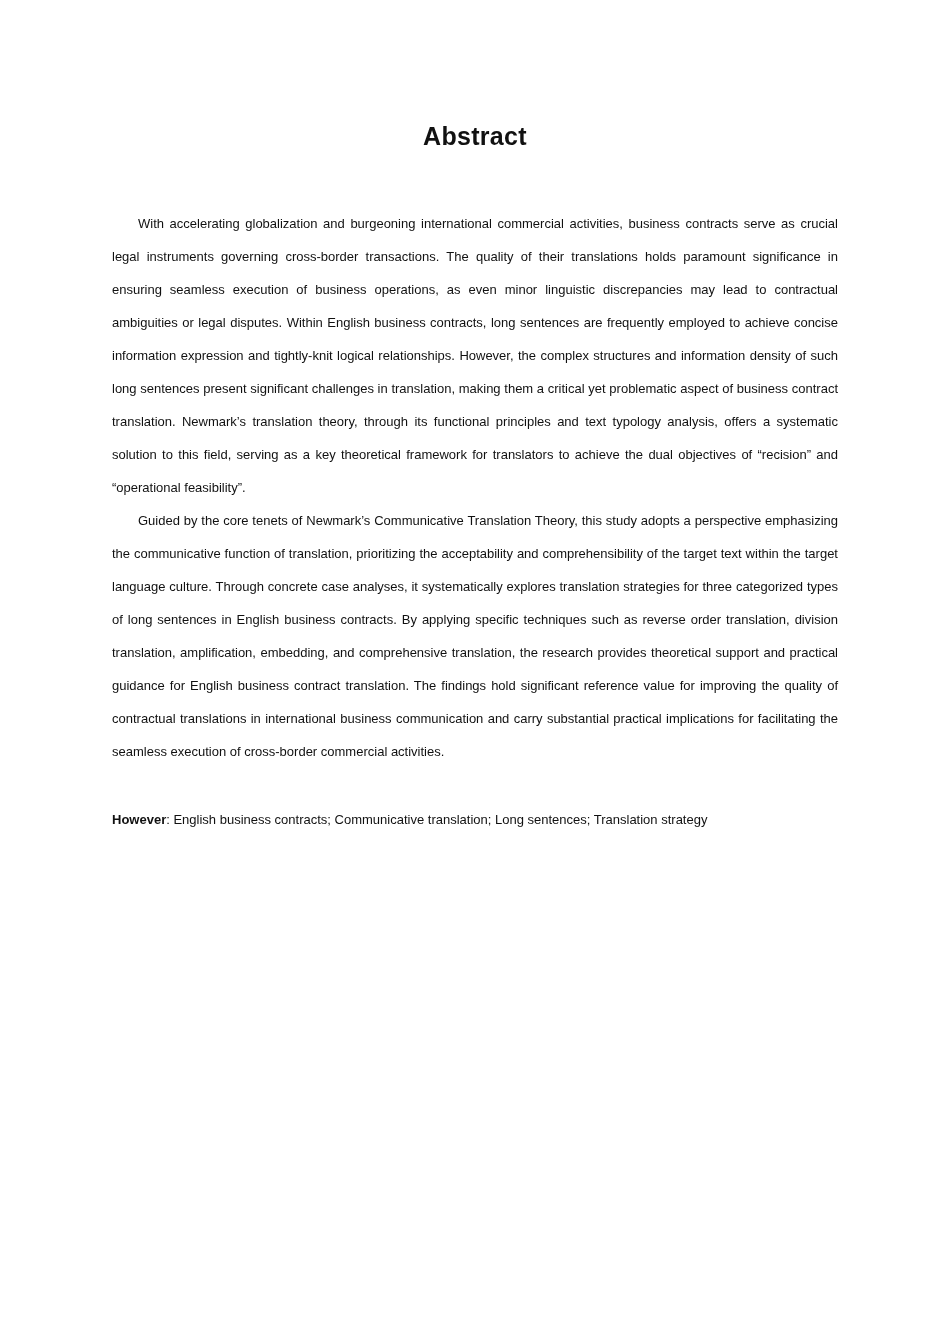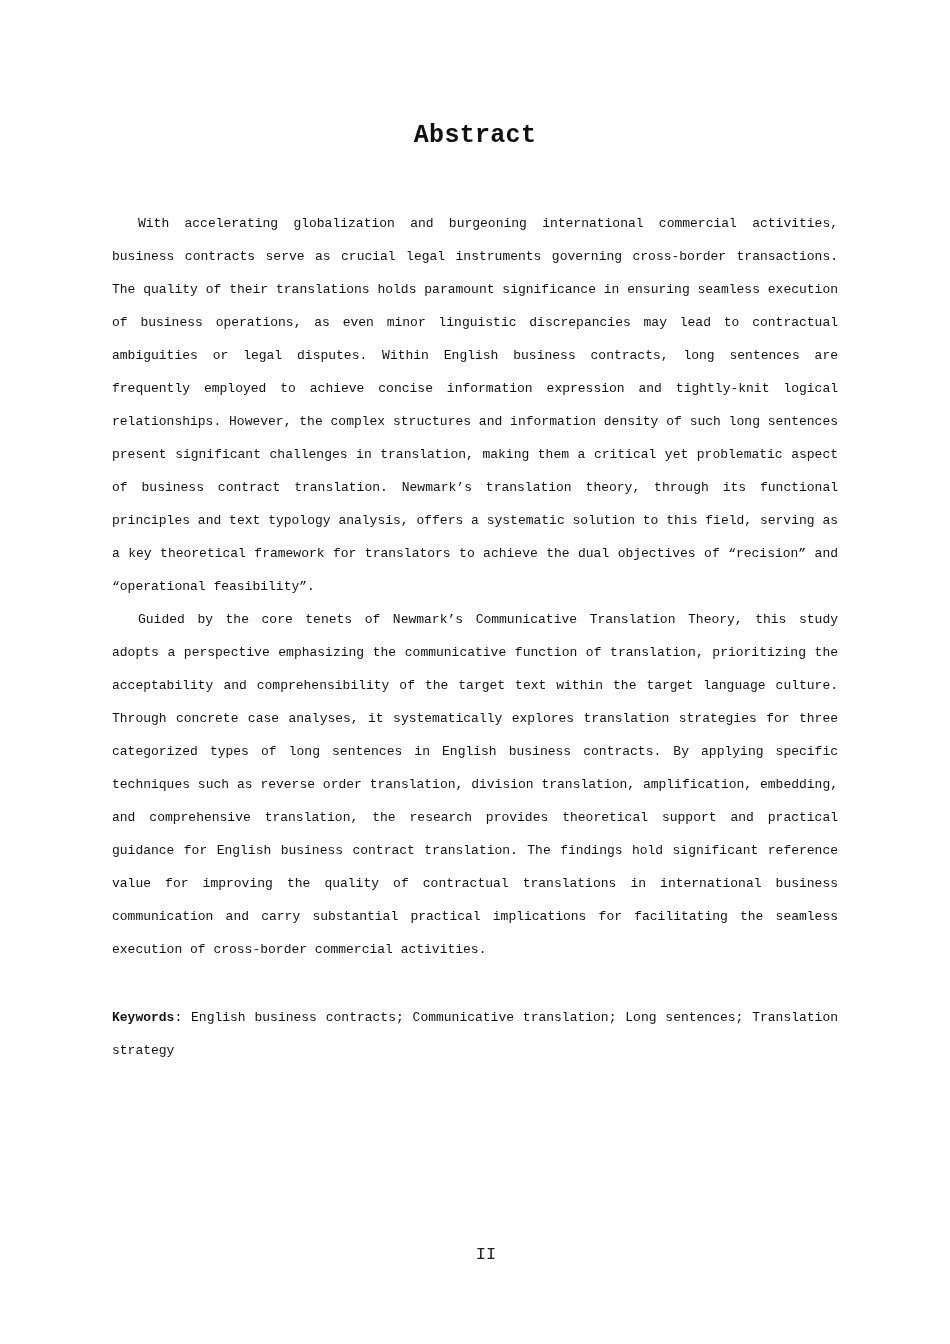--- a/index.html
+++ b/index.html
@@ -7,21 +7,21 @@
     padding: 0;
     background: #ffffff;
   }
   .page {
     position: relative;
     width: 950px;
     height: 1344px;
     background: #ffffff;
     box-sizing: border-box;
     padding: 119px 112px 0 112px;
-    font-family: Liberation Mono, monospace;
+    font-family: Liberation Sans, sans-serif;
     color: #111111;
     overflow: hidden;
   }
   .title {
     margin: 0;
     font-size: 25px;
     font-weight: bold;
     line-height: 34px;
     text-align: center;
     letter-spacing: 0.3px;
@@ -60,19 +60,18 @@
 <div class="page">
 
   <h1 class="title">Abstract</h1>
 
   <div class="body">
 
     <p class="para">With accelerating globalization and burgeoning international commercial activities, business contracts serve as crucial legal instruments governing cross-border transactions. The quality of their translations holds paramount significance in ensuring seamless execution of business operations, as even minor linguistic discrepancies may lead to contractual ambiguities or legal disputes. Within English business contracts, long sentences are frequently employed to achieve concise information expression and tightly-knit logical relationships. However, the complex structures and information density of such long sentences present significant challenges in translation, making them a critical yet problematic aspect of business contract translation. Newmark’s translation theory, through its functional principles and text typology analysis, offers a systematic solution to this field, serving as a key theoretical framework for translators to achieve the dual objectives of “recision” and “operational feasibility”.</p>
 
     <p class="para">Guided by the core tenets of Newmark’s Communicative Translation Theory, this study adopts a perspective emphasizing the communicative function of translation, prioritizing the acceptability and comprehensibility of the target text within the target language culture. Through concrete case analyses, it systematically explores translation strategies for three categorized types of long sentences in English business contracts. By applying specific techniques such as reverse order translation, division translation, amplification, embedding, and comprehensive translation, the research provides theoretical support and practical guidance for English business contract translation. The findings hold significant reference value for improving the quality of contractual translations in international business communication and carry substantial practical implications for facilitating the seamless execution of cross-border commercial activities.</p>
 
-    <p class="keywords"><span class="kw-label">Keywords</span><span>: </span><span>English business contracts; Communicative translation; Long sentences; Translation strategy</span></p>
+    <p class="keywords"><span class="kw-label">However</span><span>: </span><span>English business contracts; Communicative translation; Long sentences; Translation strategy</span></p>
 
   </div>
 
-  <div class="page-number">II</div>
 
 </div>
 
 </body></html>

